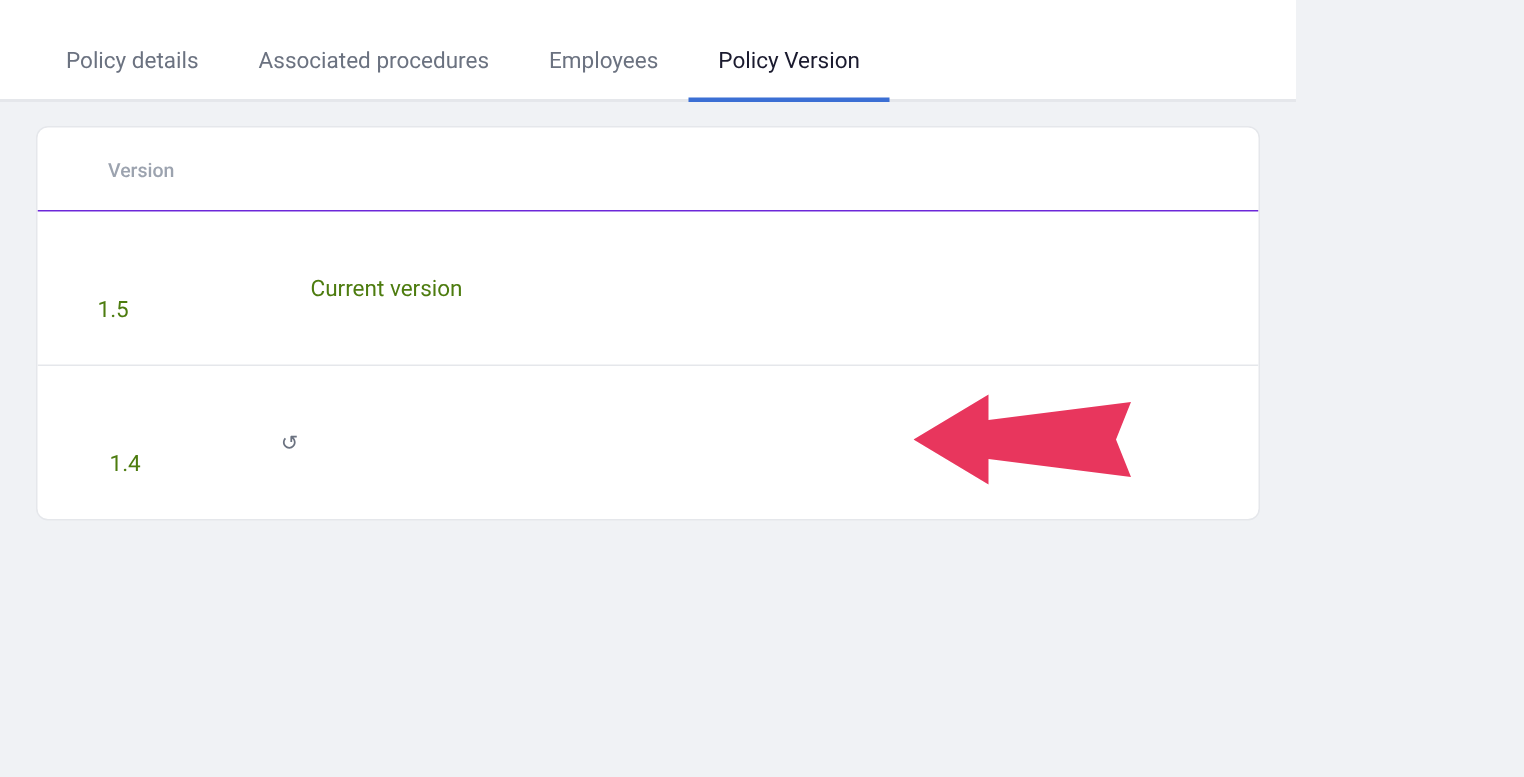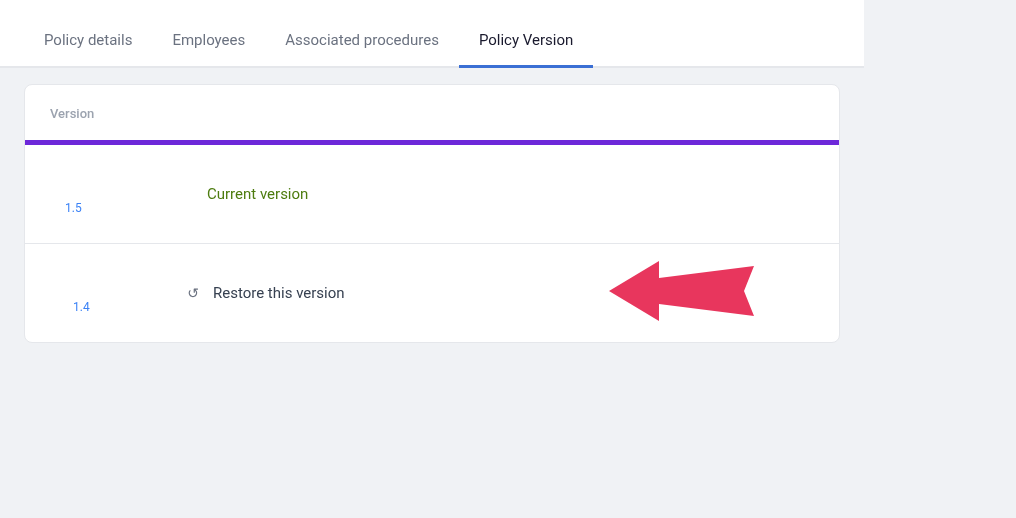--- a/index.html
+++ b/index.html
@@ -63,22 +63,22 @@
 
     .table-container {
       background: #ffffff;
       border-radius: 8px;
       overflow: hidden;
       border: 1px solid #e5e7eb;
     }
 
     
     .table-header {
-      padding: 18px 25px;
-      border-bottom: 5px solid #6d28d9;
+      padding: 18px 47px;
+      border-bottom: 1px solid #6d28d9;
     }
 
     .table-header-text {
       font-size: 13px;
       color: #9ca3af;
       font-weight: 500;
       text-transform: none;
     }
 
     
@@ -89,22 +89,22 @@
       border-bottom: 1px solid #e5e7eb;
       position: relative;
     }
 
     .table-row:last-child {
       border-bottom: none;
       padding-left: 48px;
     }
 
     .version-number {
-      font-size: 12px;
-      color: #3b82f6;
+      font-size: 15px;
+      color: #4d7c0f;
       font-weight: 400;
       min-width: 50px;
       margin-top: 28px;
     }
 
     .version-label {
       font-size: 15px;
       color: #4d7c0f;
       margin-left: 92px;
     }
@@ -137,24 +137,24 @@
 </head>
 <body>
 
 <div class="page-container">
 
   <div class="tab-bar">
     <div class="tab-item">
       <span>Policy details</span>
     </div>
     <div class="tab-item">
-      <span>Employees</span>
+      <span>Associated procedures</span>
     </div>
     <div class="tab-item">
-      <span>Associated procedures</span>
+      <span>Employees</span>
     </div>
     <div class="tab-item active">
       <span>Policy Version</span>
     </div>
   </div>
 
   <div class="content-area">
     <div class="table-container">
 
       <div class="table-header">
@@ -162,21 +162,20 @@
       </div>
 
       <div class="table-row">
         <span class="version-number">1.5</span>
         <span class="version-label">Current version</span>
       </div>
 
       <div class="table-row">
         <span class="version-number">1.4</span>
         <span class="restore-icon" title="Restore">↺</span>
-        <span class="restore-text">Restore this version</span>
 
         <div class="arrow-annotation">
       <svg width="150" height="80" viewBox="0 0 150 80" xmlns="http://www.w3.org/2000/svg">
 
         <polygon points="0,40 50,10 50,27 145,15 135,40 145,65 50,53 50,70" fill="#e8365d" stroke="none"></polygon>
       </svg>
     </div>
       </div>
 
     </div>

